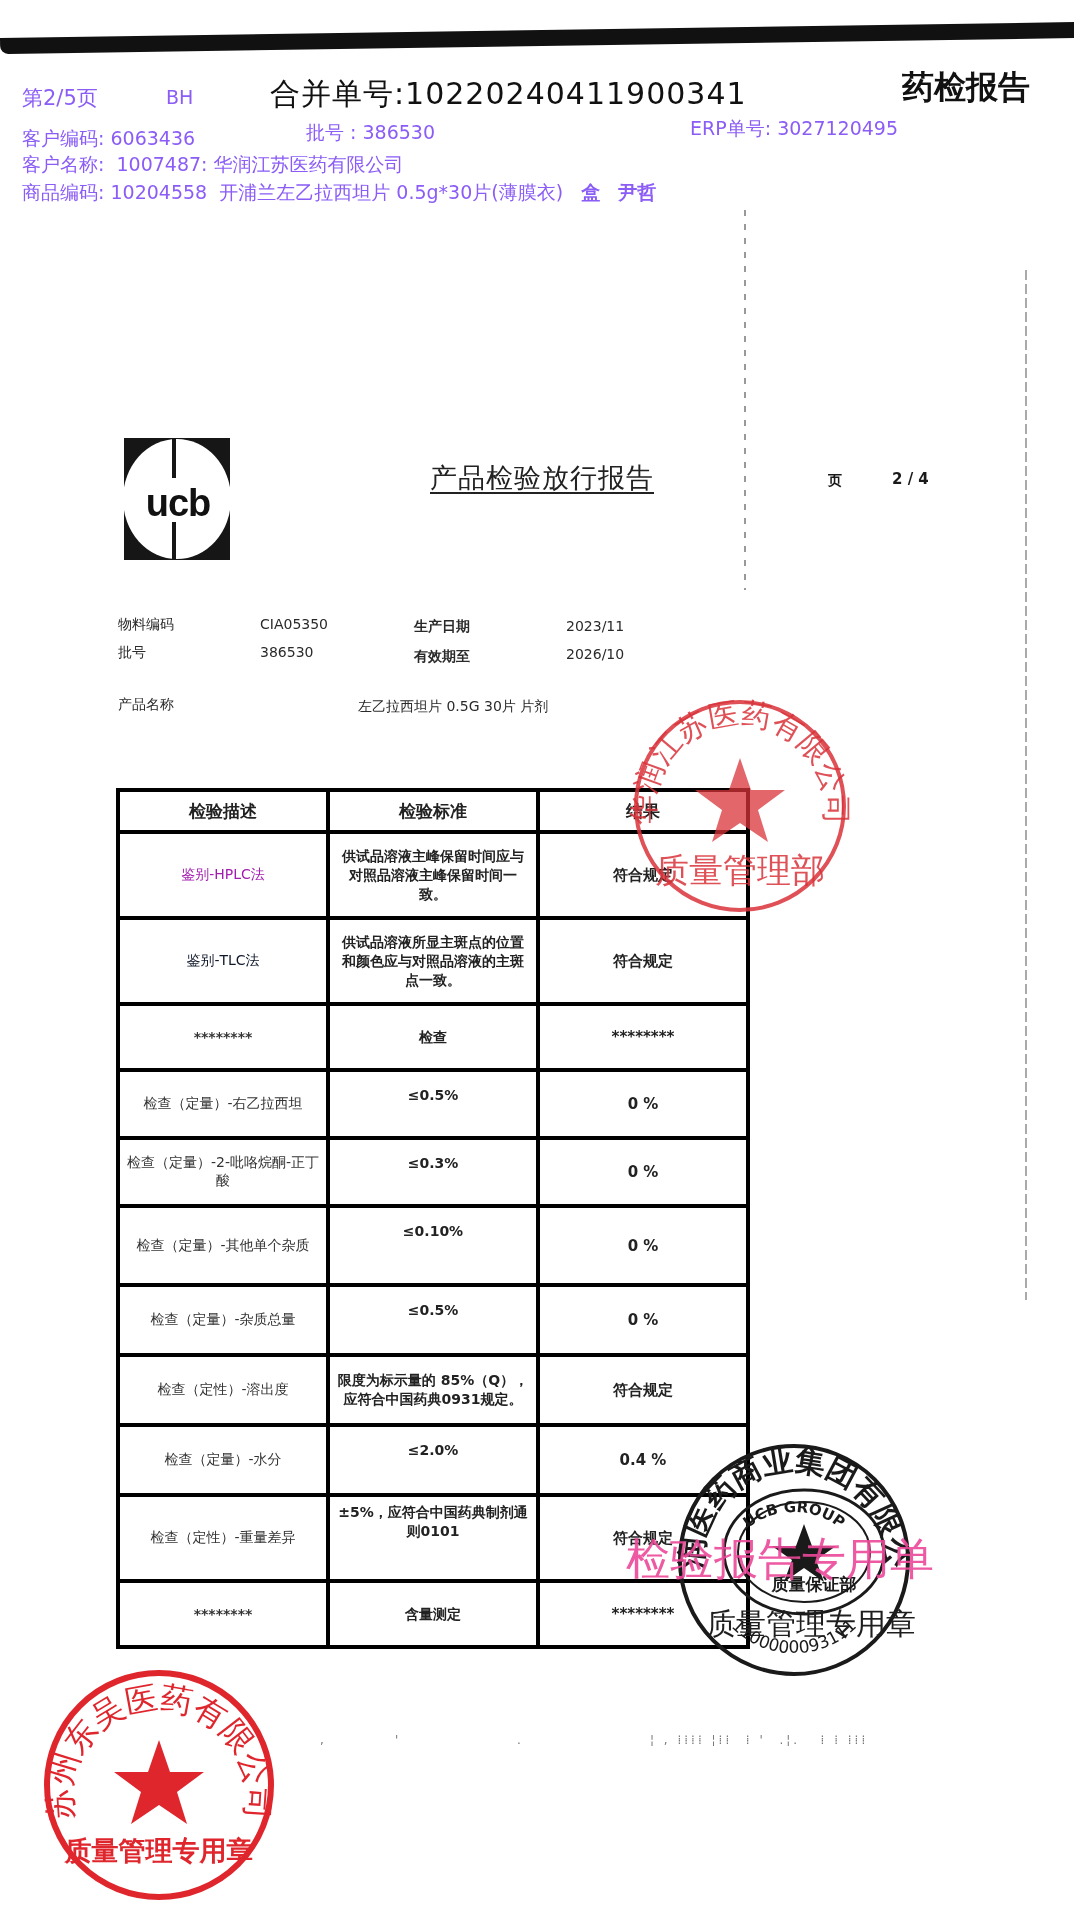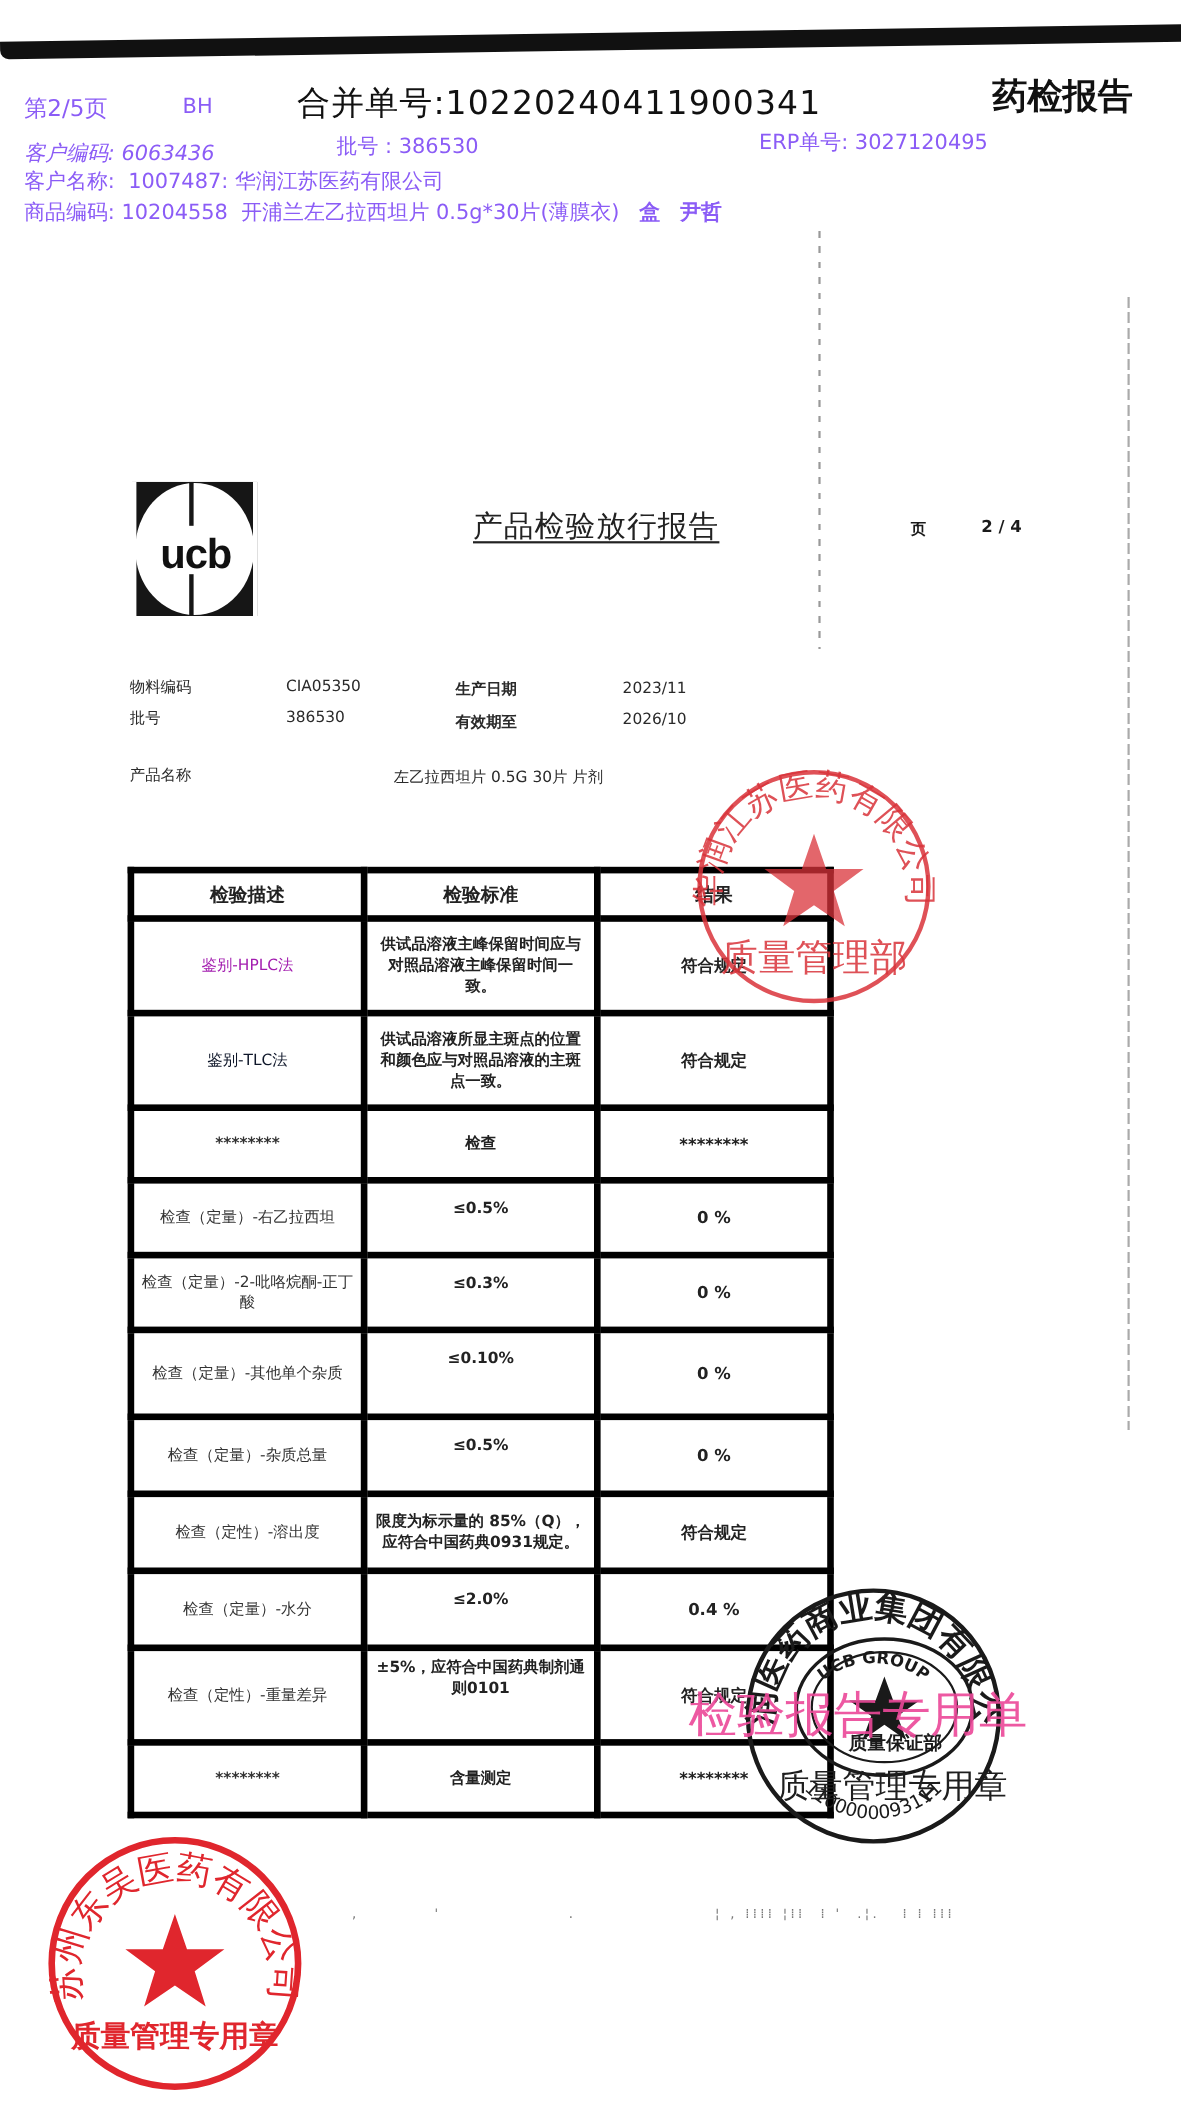--- a/index.html
+++ b/index.html
@@ -27,21 +27,21 @@
   .pg-val { position: absolute; left: 892px; top: 470px; font-size: 15px; font-weight: bold; }
 
   .meta { position: absolute; font-size: 14px; color: #2a2a2a; white-space: nowrap; }
   .meta.b { font-weight: bold; }
 
   table.qc {
     position: absolute; left: 116px; top: 788px; border-collapse: collapse;
     font-size: 14px; font-weight: bold; color: #222;
   }
   table.qc td, table.qc th {
-    border: 6px solid #000000; text-align: center; vertical-align: middle; padding: 0 6px;
+    border: 4px solid #000000; text-align: center; vertical-align: middle; padding: 0 6px;
   }
   table.qc th { font-size: 17px; font-weight: bold; height: 38px; }
   table.qc td.c1 { width: 194px; font-weight: normal; color: #333; }
   table.qc td.c2 { width: 194px; line-height: 19px; }
   table.qc td.c3 { width: 194px; font-size: 15px; }
   td.std-top { vertical-align: top !important; padding-top: 14px !important; }
 
   .seal { position: absolute; pointer-events: none; }
   .stamp-text {
     position: absolute; font-family: "DejaVu Serif", "Liberation Serif", serif; white-space: nowrap;
@@ -53,21 +53,21 @@
 
 <div class="topbar"></div>
 
 <div class="hdr-line" style="left:22px; top:84px; font-size:21px;">第2/5页</div>
 <div class="hdr-line" style="left:166px; top:86px; font-size:19px;">BH</div>
 <div class="hdr-line hdr-big" style="left:270px; top:74px;">
   <span>合并单号:</span><span>10220240411900341</span>
 </div>
 <div class="hdr-line hdr-title" style="left:902px; top:66px;">药检报告</div>
 
-<div class="hdr-line" style="left:22px; top:126px;font-style:italic;">
+<div class="hdr-line" style="left:22px; top:126px;">
   <span>客户编码:</span> <span>6063436</span>
 </div>
 <div class="hdr-line" style="left:306px; top:120px;">
   <span>批号 :</span> <span>386530</span>
 </div>
 <div class="hdr-line" style="left:690px; top:116px;">
   <span>ERP单号:</span> <span>3027120495</span>
 </div>
 <div class="hdr-line" style="left:22px; top:152px;">
   <span>客户名称:</span>&nbsp;&nbsp;<span>1007487: 华润江苏医药有限公司</span>

